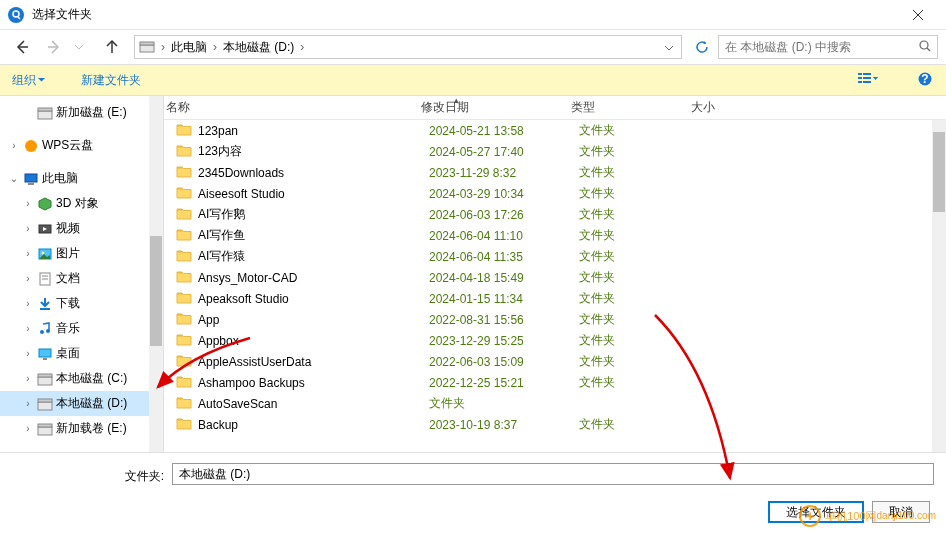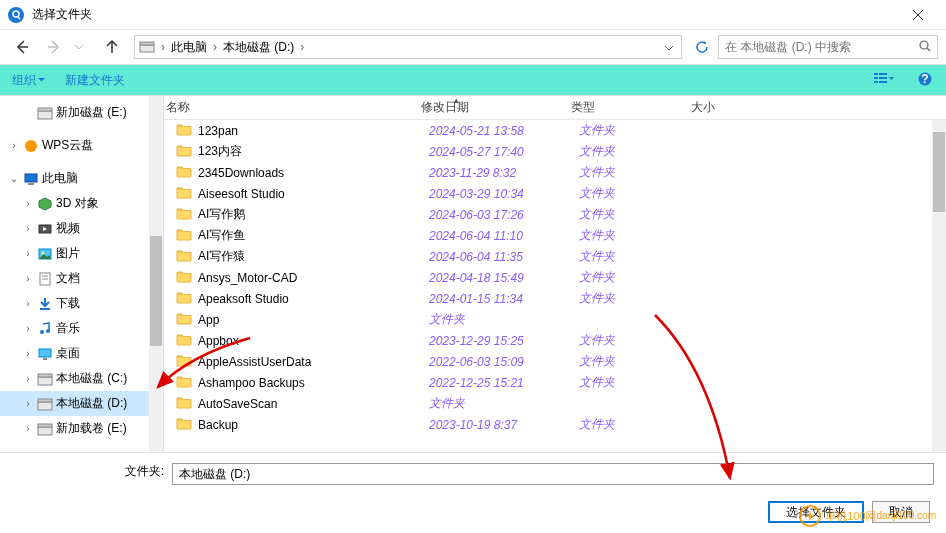--- a/index.html
+++ b/index.html
@@ -16,21 +16,21 @@
 .path-bar { flex: 1; height: 24px; border: 1px solid #ccc; display: flex; align-items: center; padding: 0 4px; margin: 0 4px; }
 .path-icon { width: 16px; height: 12px; margin-right: 4px; }
 .path-seg { padding: 0 4px; cursor: pointer; }
 .path-chev { color: #666; padding: 0 2px; }
 .path-spacer { flex: 1; }
 .path-dropdown { color: #666; padding: 0 4px; }
 .refresh-btn { width: 24px; height: 24px; display: flex; align-items: center; justify-content: center; color: #1976d2; }
 .search-box { width: 220px; height: 24px; border: 1px solid #ccc; display: flex; align-items: center; padding: 0 6px; }
 .search-box input { border: none; outline: none; flex: 1; color: #888; font-size: 12px; }
 .search-icon { color: #666; }
-.toolbar { height: 32px; background: #5eead4; border-top: 1px solid #e0e0e0; border-bottom: 1px solid #e0e0e0; display: flex; align-items: center; padding: 0 12px; gap: 20px; }
+.toolbar { height: 32px; background: #fef9c3; border-top: 1px solid #e0e0e0; border-bottom: 1px solid #e0e0e0; display: flex; align-items: center; padding: 0 12px; gap: 36px; }
 .tool-link { color: #1976d2; cursor: pointer; display: flex; align-items: center; gap: 2px; }
 .tool-spacer { flex: 1; }
 .tool-icon-btn { color: #1976d2; cursor: pointer; padding: 2px; }
 .content { display: flex; height: 356px; }
 .tree { width: 164px; overflow-y: auto; border-right: 1px solid #e0e0e0; padding-top: 4px; position: relative; }
 .tree-item { display: flex; align-items: center; height: 25px; padding-left: 8px; cursor: pointer; gap: 3px; }
 .tree-item.selected { background: #cce8ff; }
 .tree-exp { width: 12px; display: inline-flex; justify-content: center; color: #666; font-size: 10px; }
 .tree-icon { width: 16px; height: 16px; display: inline-flex; align-items: center; justify-content: center; }
 .tree-label { white-space: nowrap; }
@@ -41,26 +41,26 @@
 .fl-header > div { padding-left: 2px; }
 .col-name { width: 255px; display: flex; align-items: center; gap: 8px; }
 .col-date { width: 150px; }
 .col-type { width: 120px; }
 .col-size { width: 100px; }
 .sort-ind { position: absolute; left: 290px; top: -1px; color: #555; font-size: 9px; }
 .fl-body { flex: 1; overflow-y: hidden; position: relative; }
 .fl-rows { position: relative; }
 .fl-row { display: flex; height: 21px; align-items: center; cursor: pointer; }
 .fl-row .col-name { display: flex; align-items: center; gap: 6px; padding-left: 12px; }
-.fl-row .col-date, .fl-row .col-type, .fl-row .col-size { padding-left: 10px; color: #8b5cf6; font-style: italic; }
+.fl-row .col-date, .fl-row .col-type, .fl-row .col-size { padding-left: 10px; color: #4d7c0f; }
 .folder-icon { width: 16px; height: 14px; }
 .fl-scrollbar { position: absolute; right: 0; top: 0; width: 14px; height: 100%; background: #f0f0f0; }
 .fl-thumb { position: absolute; right: 1px; top: 12px; width: 12px; height: 80px; background: #c0c0c0; }
 .footer { border-top: 1px solid #e0e0e0; padding: 10px 12px; }
-.folder-row { display: flex; align-items: flex-start; margin-bottom: 16px; }
+.folder-row { display: flex; align-items: flex-end; margin-bottom: 16px; }
 .folder-label { width: 160px; text-align: right; padding-right: 8px; }
 .folder-input { flex: 1; height: 22px; border: 1px solid #999; padding: 0 6px; font-size: 12px; }
 .button-row { display: flex; justify-content: flex-end; gap: 8px; padding-right: 4px; }
 .btn { height: 22px; padding: 0 16px; border: 1px solid #999; background: #f8f8f8; cursor: pointer; font-size: 12px; }
 .btn.primary { border: 2px solid #0078d4; background: #fff; }
 .arrow { position: absolute; pointer-events: none; }
 .arrow.a1 { left: 150px; top: 335px; }
 .arrow.a2 { left: 650px; top: 310px; }
 .watermark { position: absolute; right: 10px; bottom: 6px; display: flex; align-items: center; gap: 4px; opacity: 0.85; pointer-events: none; }
 .wm-circle { width: 22px; height: 22px; border: 2px solid #f39800; border-radius: 50%; display: flex; align-items: center; justify-content: center; color: #f39800; font-size: 14px; font-weight: bold; }
@@ -433,20 +433,21 @@
             <div class="col-size"></div>
           </div>
           <div class="fl-row">
             <div class="col-name">
               <span><svg class="folder-icon" viewBox="0 0 16 14">
                   <path d="M1 3 L6 3 L7.5 4.5 L15 4.5 L15 13 L1 13 Z" fill="#ffd868" stroke="#e6b846"></path>
                   <path d="M1 3 L6 3 L7.5 4.5 L1 4.5 Z" fill="#e6b846"></path>
                 </svg></span>
               <span>App</span>
             </div>
+            <div class="col-date">2022-08-31 15:56</div>
             <div class="col-type">文件夹</div>
             <div class="col-size"></div>
           </div>
           <div class="fl-row">
             <div class="col-name">
               <span><svg class="folder-icon" viewBox="0 0 16 14">
                   <path d="M1 3 L6 3 L7.5 4.5 L15 4.5 L15 13 L1 13 Z" fill="#ffd868" stroke="#e6b846"></path>
                   <path d="M1 3 L6 3 L7.5 4.5 L1 4.5 Z" fill="#e6b846"></path>
                 </svg></span>
               <span>Appbox</span>

